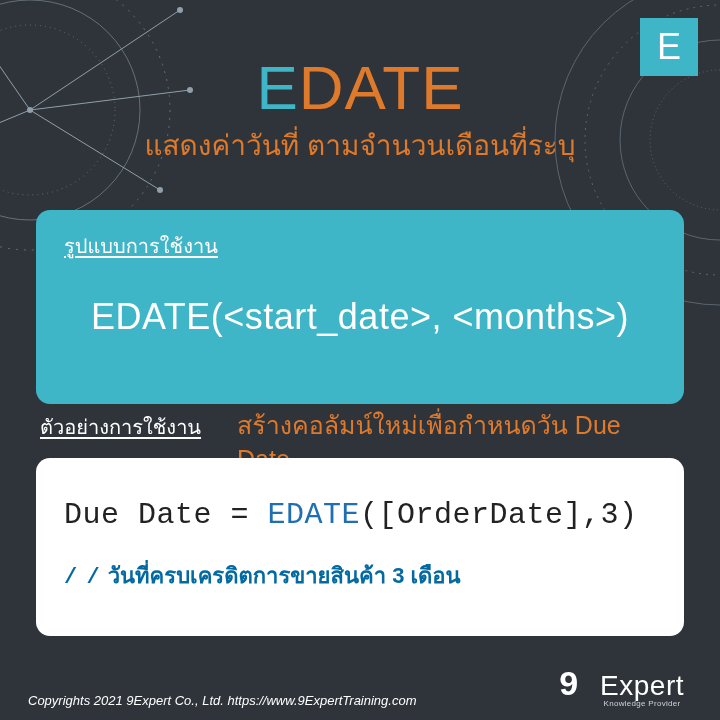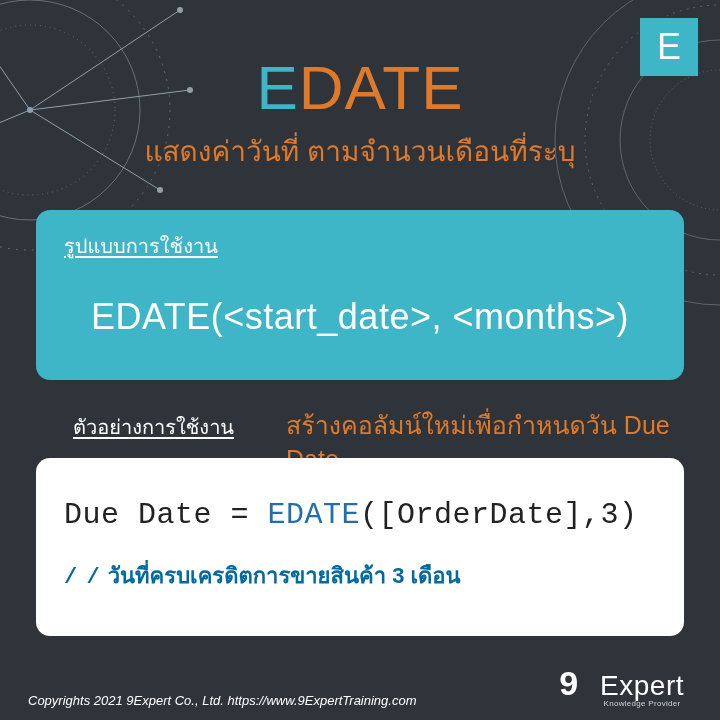--- a/index.html
+++ b/index.html
@@ -38,32 +38,31 @@
     padding-top: 52px;
     font-size: 62px;
     font-weight: 500;
     letter-spacing: 1px;
   }
   .title .accent { color: #3fb5c8; }
   .title .main   { color: #e07a2b; }
 
   .subtitle {
     text-align: center;
-    margin-top: 6px;
     font-size: 28px;
     color: #e07a2b;
     font-weight: 400;
   }
 
   .usage-panel {
     position: absolute;
     top: 210px;
     left: 36px;
     right: 36px;
-    height: 170px;
+    height: 194px;
     background: #3fb5c8;
     border-radius: 14px;
     padding: 20px 28px 0 28px;
   }
   .usage-label {
     color: #fff;
     font-size: 20px;
     text-decoration: underline;
     text-underline-offset: 3px;
   }
@@ -76,22 +75,21 @@
     letter-spacing: 0.5px;
   }
 
   .example-row {
     position: absolute;
     top: 405px;
     left: 40px;
     right: 40px;
     display: flex;
     align-items: baseline;
-    gap: 52px;
-    margin-left: 33px;
+    gap: 36px;
   }
   .example-label {
     color: #fff;
     font-size: 20px;
     text-decoration: underline;
     text-underline-offset: 3px;
     white-space: nowrap;
   }
   .example-desc {
     color: #e07a2b;

